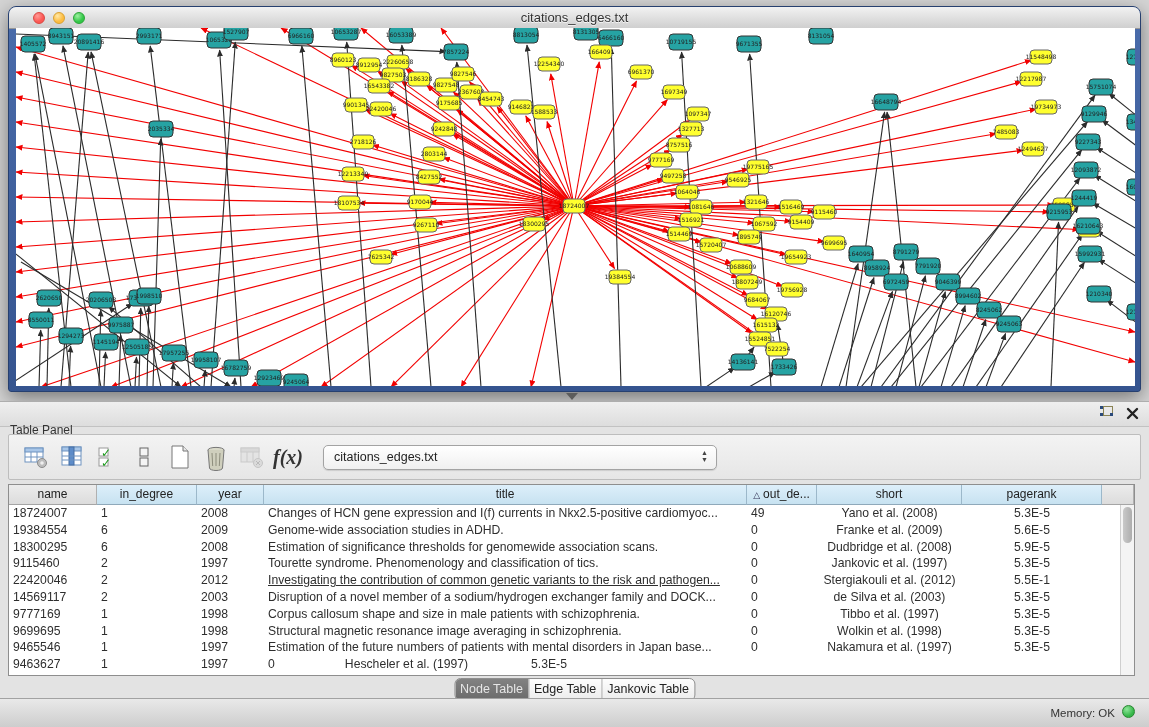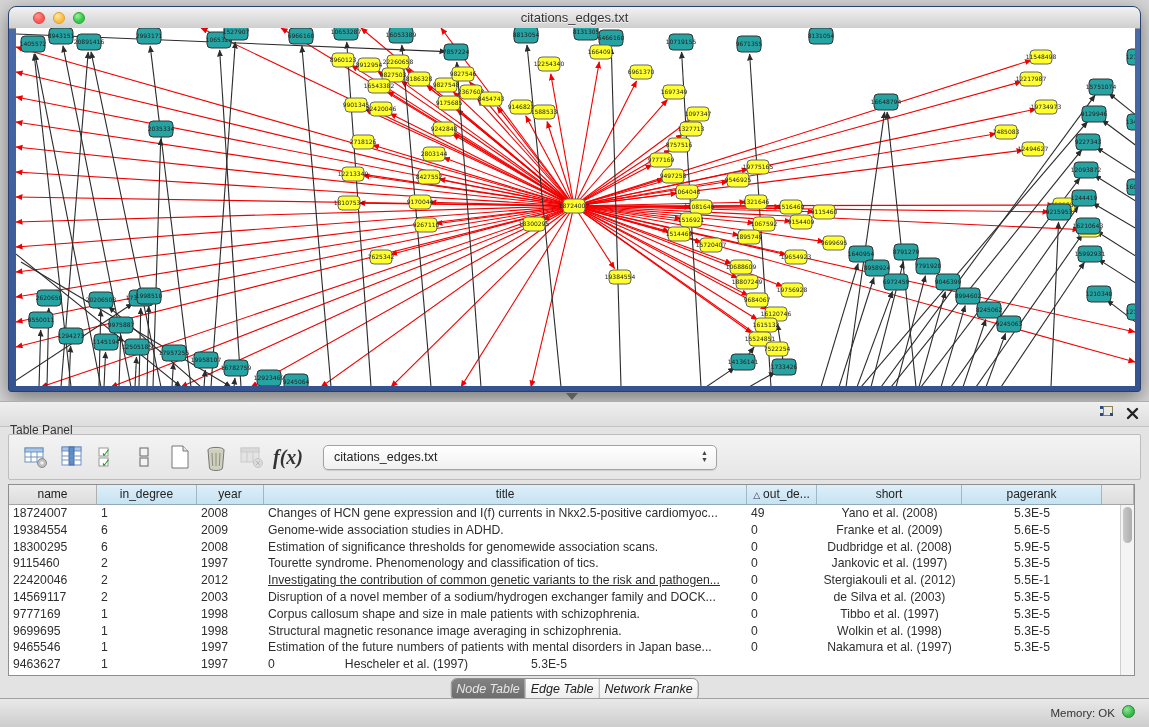--- a/index.html
+++ b/index.html
@@ -53,21 +53,21 @@
   .tbody{position:absolute;left:0;top:20px;right:14px;bottom:0;}
   .tr{display:flex;height:16.8px;line-height:16.8px;cursor:default;}
   .td{box-sizing:border-box;font-size:12.2px;color:#2e2e2e;padding:0 4px;overflow:hidden;white-space:nowrap;}
   .td.c{text-align:center;}
   .vscroll{position:absolute;right:0;top:20px;bottom:0;width:14px;background:#f4f4f4;border-left:1px solid #cfcfcf;box-sizing:border-box;}
   .vthumb{position:absolute;left:2px;top:2px;width:9px;height:36px;background:linear-gradient(90deg,#c9c9c9,#adadad);border-radius:5px;cursor:pointer;}
 
   .tp-tabs{position:absolute;left:50%;transform:translateX(-50%);top:276px;height:21px;display:flex;
     border:1px solid #8f8f8f;border-radius:6px;overflow:hidden;background:linear-gradient(#fdfdfd,#ececec);
     box-shadow:0 1px 0 rgba(255,255,255,.7);}
-  .tab{padding:0 5px;font-size:12.5px;line-height:20px;color:#222;border-left:1px solid #adadad;cursor:pointer;white-space:nowrap;font-style:italic;}
+  .tab{padding:0 5px;font-size:12.5px;line-height:20px;color:#222;border-left:1px solid #adadad;cursor:pointer;white-space:nowrap;}
   .tab:first-child{border-left:none;}
   .tab.sel{background:linear-gradient(#828282,#6b6b6b);color:#e6e6e6;border-left:none;}
 
   
   #status-bar{position:absolute;left:0;top:698px;width:1149px;height:29px;background:linear-gradient(#e9e9e9,#cdcdcd);
     border-top:1px solid #a2a2a2;box-sizing:border-box;}
   .mem{position:absolute;right:34px;top:8px;font-size:11.5px;color:#333;}
   .mem-dot{position:absolute;right:14px;top:6px;width:13px;height:13px;border-radius:50%;
     background:radial-gradient(circle at 35% 30%,#8fe79a,#35b648 65%);border:1px solid #27862f;box-sizing:border-box;}
 </style>
@@ -939,21 +939,21 @@
           </div>
         </div>
       <div class="vscroll">
         <div class="vthumb"></div>
       </div>
     </div>
 
     <div class="tp-tabs" id="tabs">
         <div class="tab sel">Node Table</div>
         <div class="tab">Edge Table</div>
-        <div class="tab">Network Franke</div>
+        <div class="tab">Jankovic Table</div>
       </div>
   </div>
 
   <div id="status-bar">
     <span class="mem">Memory: OK</span>
     <span class="mem-dot"></span>
   </div>
 
 </div>
 

